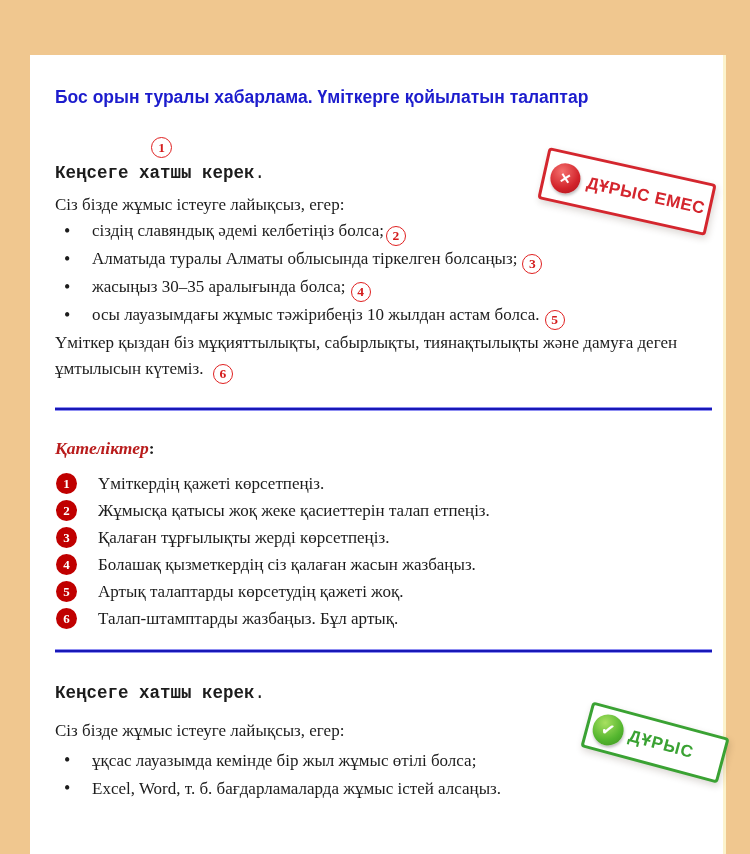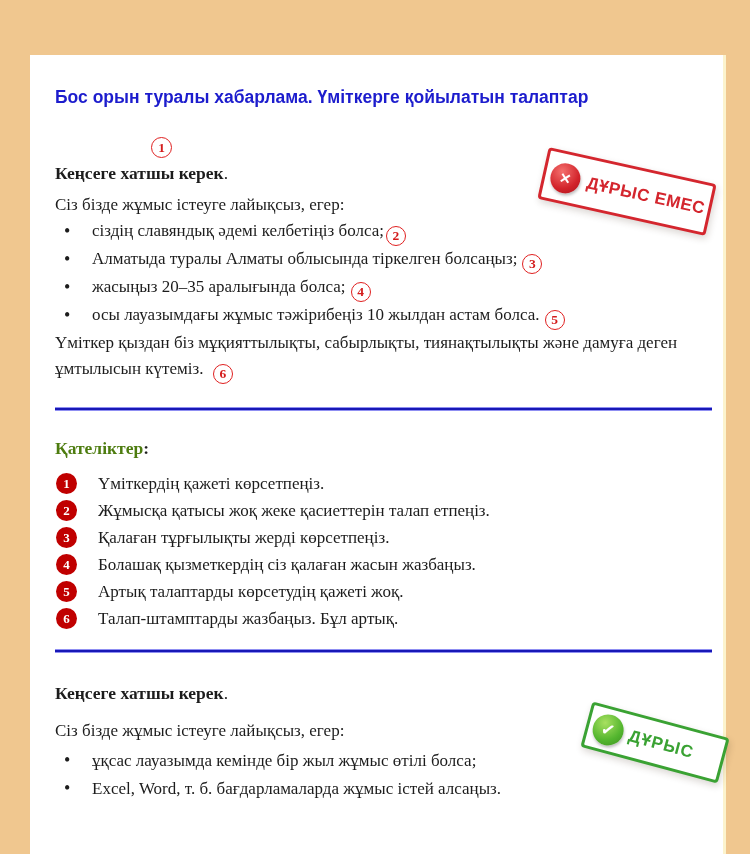--- a/index.html
+++ b/index.html
@@ -4,37 +4,37 @@
 <style>
   html,body{margin:0;padding:0;background:#f0c78f;}
   .canvas{position:relative;width:750px;height:854px;background:#f0c78f;overflow:hidden;
           font-family:"Liberation Serif", serif;color:#1c1c1c;margin-top:32px;}
   .page{position:absolute;left:30px;top:23px;width:696px;height:804px;background:#ffffff;
         box-sizing:border-box;padding:32px 14px 0 25px;border-right:3px solid #fcf3cd;}
 
   .title{margin:0;font-family:"Liberation Sans", sans-serif;font-weight:bold;
          font-size:17.5px;line-height:21px;color:#1c1ccd;}
 
-  .h-serif{margin:54px 0 0 0;font-size:17.5px;line-height:22px;}
+  .h-serif{margin:54px 0 0 0;font-size:17.5px;line-height:22px;font-family:Liberation Mono, monospace;}
   .h-serif b{font-weight:bold;}
   .intro{margin:10px 0 0 0;font-size:17px;line-height:22px;}
 
   ul.bullets{list-style:none;margin:2px 0 0 0;padding:0;}
   ul.bullets li{position:relative;padding-left:37px;font-size:17px;line-height:26px;}
   ul.bullets li::before{content:"\2022";position:absolute;left:9px;top:0;font-size:18px;}
   ul.bullets.wide li{line-height:27.5px;}
 
   .outro{margin:0;font-size:17px;line-height:26px;max-width:648px;}
 
   .divider{height:4px;width:657px;margin-top:23px;
            background:linear-gradient(to bottom,#8f8ff2 0 25%,#1818b6 25% 75%,#8f8ff2 75% 100%);}
   .divider.second{margin-top:17px;}
 
   .mistakes-heading{margin:26px 0 0 0;font-size:17.5px;line-height:22px;font-weight:bold;}
-  .mistakes-heading .red{color:#4d7c0f;}
+  .mistakes-heading .red{color:#b91c1c;font-style:italic;}
   .mistakes-heading .black{color:#1c1c1c;}
 
   .mistake-list{margin:11px 0 0 1px;}
   .mistake-item{display:flex;align-items:center;height:27px;font-size:17px;}
   .mistake-item .mi-text{margin-left:21px;}
 
   .badge-circle{display:inline-flex;align-items:center;justify-content:center;
                 border-radius:50%;box-sizing:border-box;font-weight:600;}
   .badge-circle.filled{width:21px;height:21px;background:#c00000;color:#ffffff;
                        font-size:13px;flex:0 0 21px;}
@@ -81,21 +81,21 @@
       <span class="label">ДҰРЫС ЕМЕС</span>
     </div>
 
     <p class="h-serif"><b>Кеңсеге хатшы керек</b><span>.</span></p>
 
     <p class="intro">Сіз бізде жұмыс істеуге лайықсыз, егер:</p>
 
     <ul class="bullets">
       <li><span>сіздің славяндық әдемі келбетіңіз болса;</span><span class="badge-circle outline inline tight">2</span></li>
       <li><span>Алматыда туралы Алматы облысында тіркелген болсаңыз;</span><span class="badge-circle outline inline">3</span></li>
-      <li><span>жасыңыз 20–35 аралығында болса;</span><span class="badge-circle outline inline">4</span></li>
+      <li><span>жасыңыз 30–35 аралығында болса;</span><span class="badge-circle outline inline">4</span></li>
       <li><span>осы лауазымдағы жұмыс тәжірибеңіз 10 жылдан астам болса.</span><span class="badge-circle outline inline">5</span></li>
     </ul>
 
     <p class="outro"><span>Үміткер қыздан біз мұқияттылықты, сабырлықты, тиянақтылықты және дамуға деген ұмтылысын күтеміз.</span> <span class="badge-circle outline inline">6</span></p>
 
     <div class="divider"></div>
 
     <p class="mistakes-heading"><span class="red">Қателіктер</span><span class="black">:</span></p>
 
     <div class="mistake-list">

